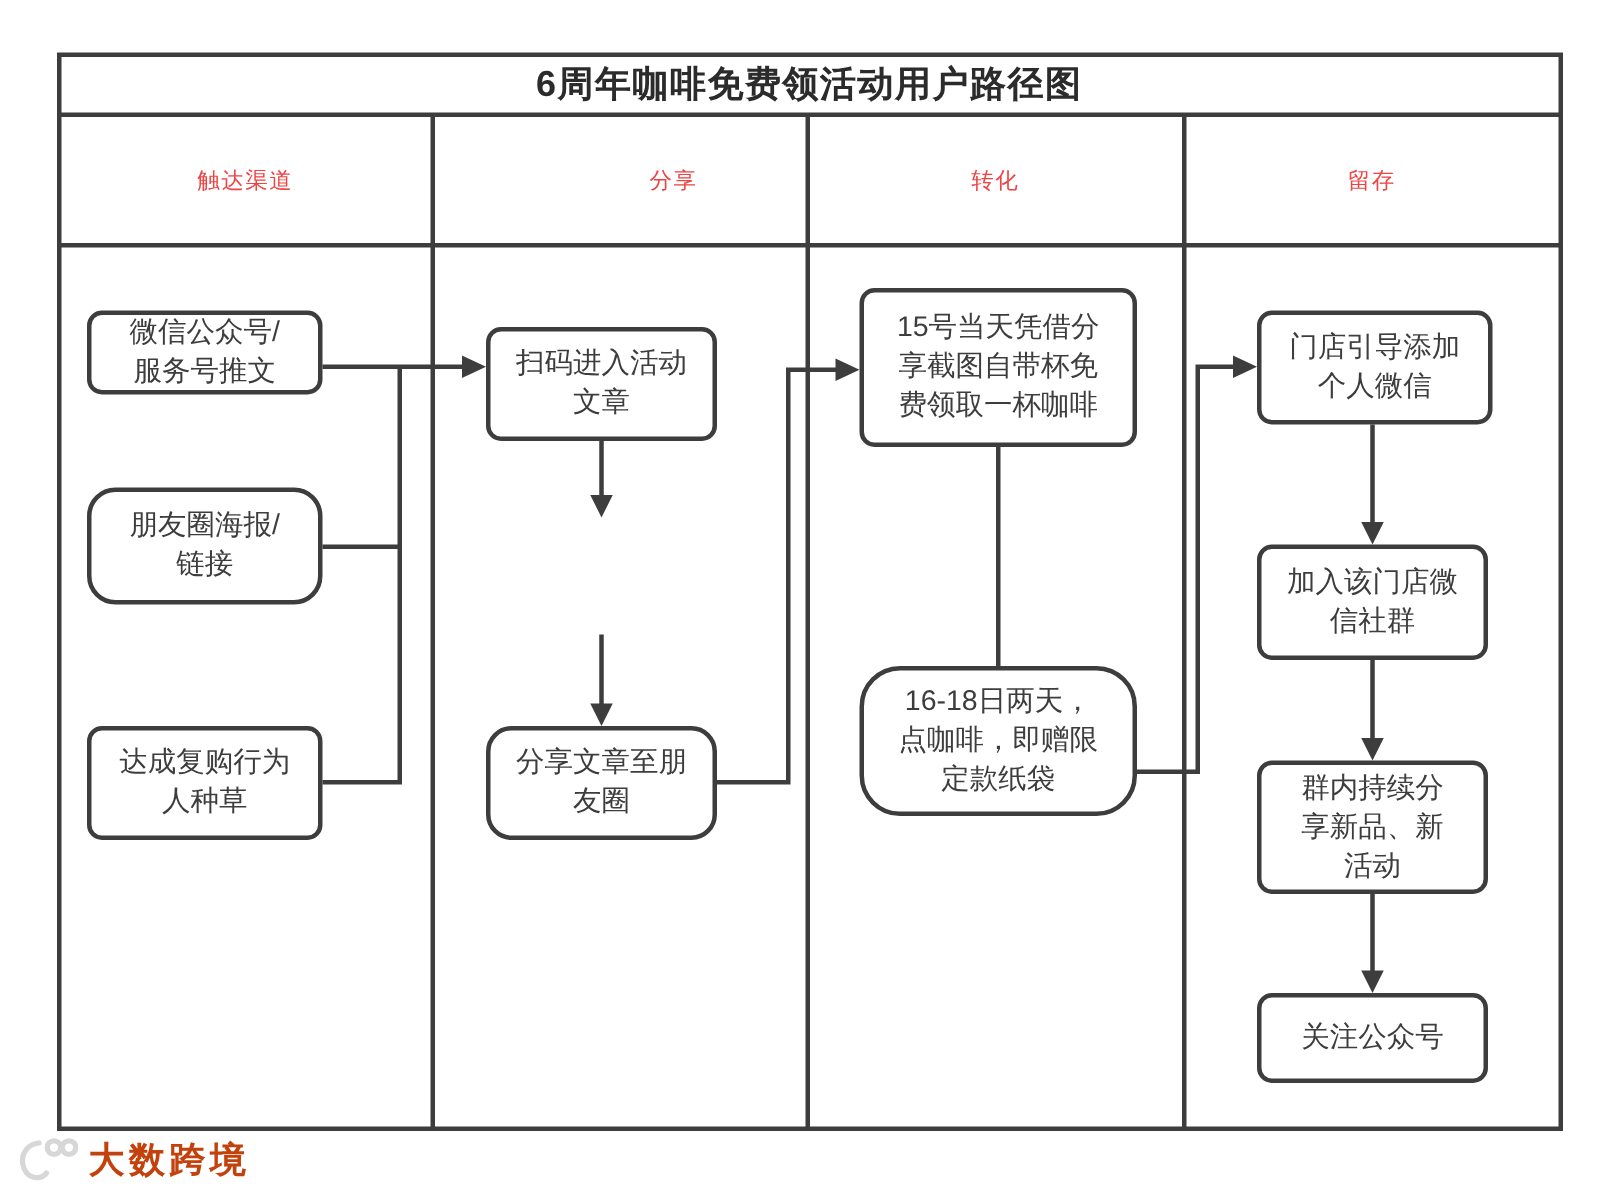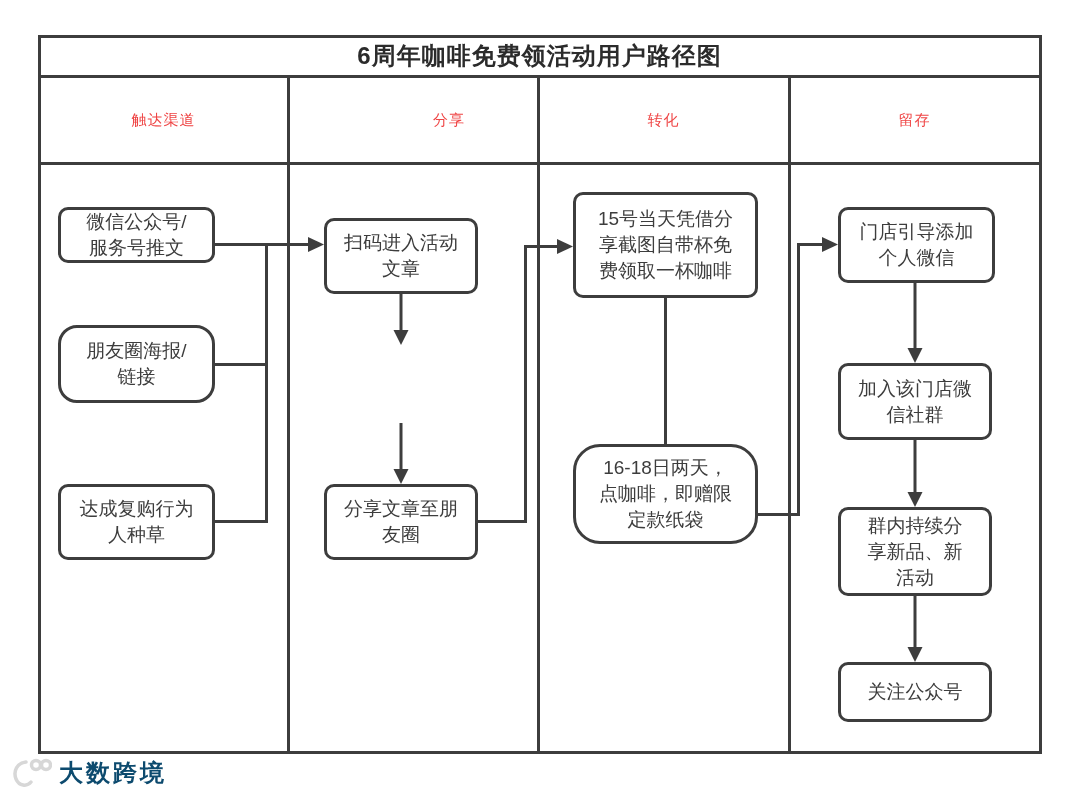--- a/index.html
+++ b/index.html
@@ -48,37 +48,37 @@
     white-space: pre-line;
     z-index: 2;
   }
   
   #box-c1b1 { left: 58px;  top: 207px; width: 157px; height: 56px; }
   #box-c1b2 { left: 58px;  top: 325px; width: 157px; height: 78px; border-radius: 19px; }
   #box-c1b3 { left: 58px;  top: 484px; width: 157px; height: 76px; }
   
   #box-c2b1 { left: 324px; top: 207px; width: 154px; height: 76px; margin-top: 11px; }
   #box-c2b2 { left: 324px; top: 345px; width: 154px; height: 78px; }
-  #box-c2b3 { left: 324px; top: 484px; width: 154px; height: 76px; }
+  #box-c2b3 { left: 324px; top: 484px; width: 154px; height: 76px; border-radius: 17px; }
   
   #box-c3b1 { left: 573px; top: 192px; width: 185px; height: 106px; }
   #box-c3b2 { left: 573px; top: 444px; width: 185px; height: 100px; border-radius: 27px; }
   
   #box-c4b1 { left: 838px; top: 207px; width: 157px; height: 76px; }
   #box-c4b2 { left: 838px; top: 363px; width: 154px; height: 77px; }
   #box-c4b3 { left: 838px; top: 507px; width: 154px; height: 89px; }
   #box-c4b4 { left: 838px; top: 662px; width: 154px; height: 60px; }
 
   #watermark {
     position: absolute;
     left: 10px; top: 754px;
     height: 38px;
     display: flex; align-items: center;
     gap: 7px;
-    color: #0c4a6e;
+    color: #c2410c;
     z-index: 3;
   }
   #watermark .brand {
     font-size: 24px; font-weight: bold; letter-spacing: 3px;
     text-shadow: 0 0 3px #ffffff, 0 0 1px #ffffff;
   }
 </style>
 </head>
 <body>
 

